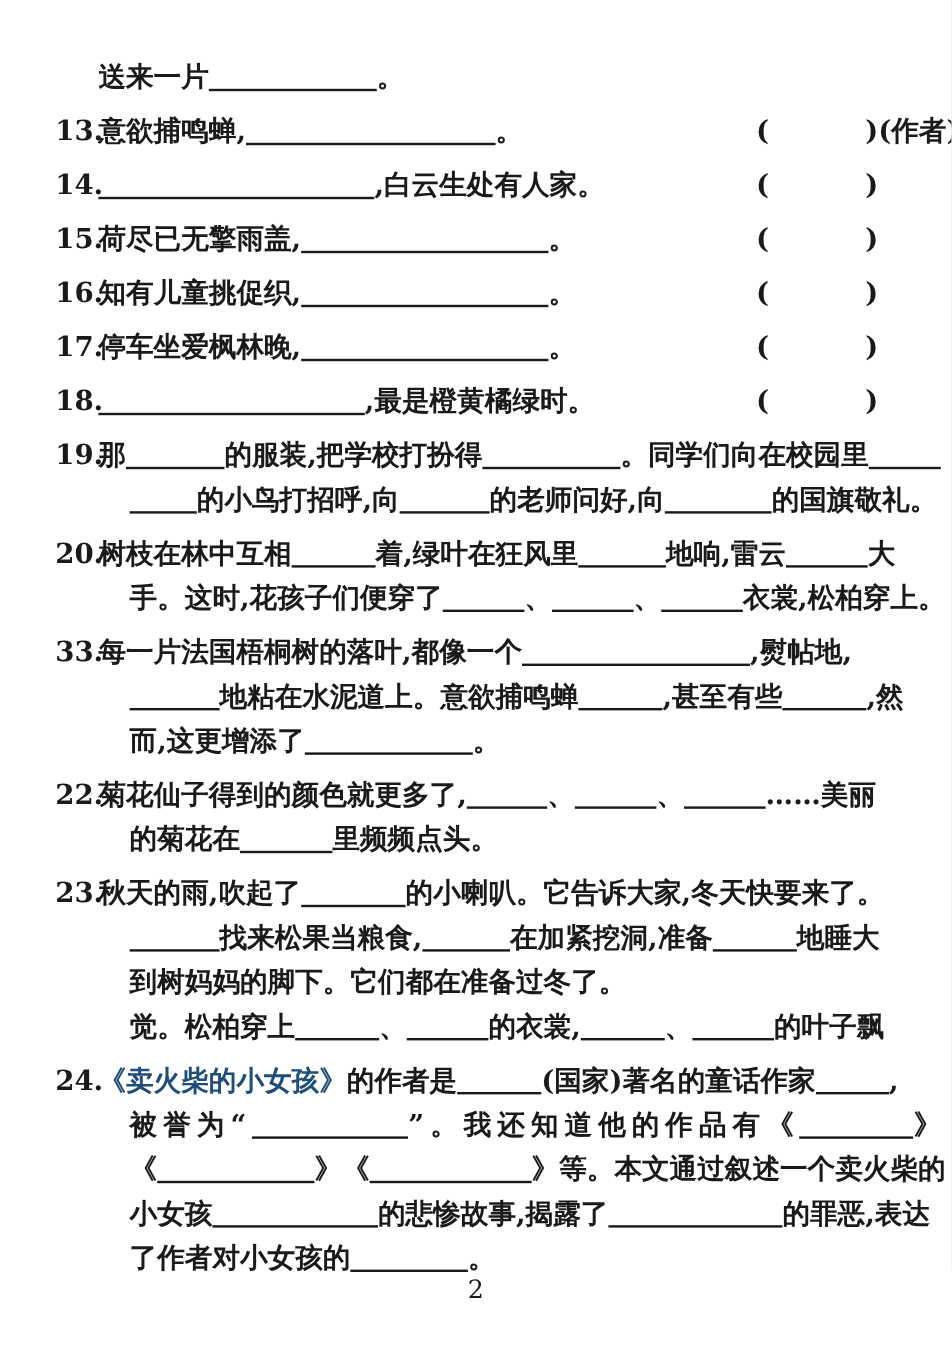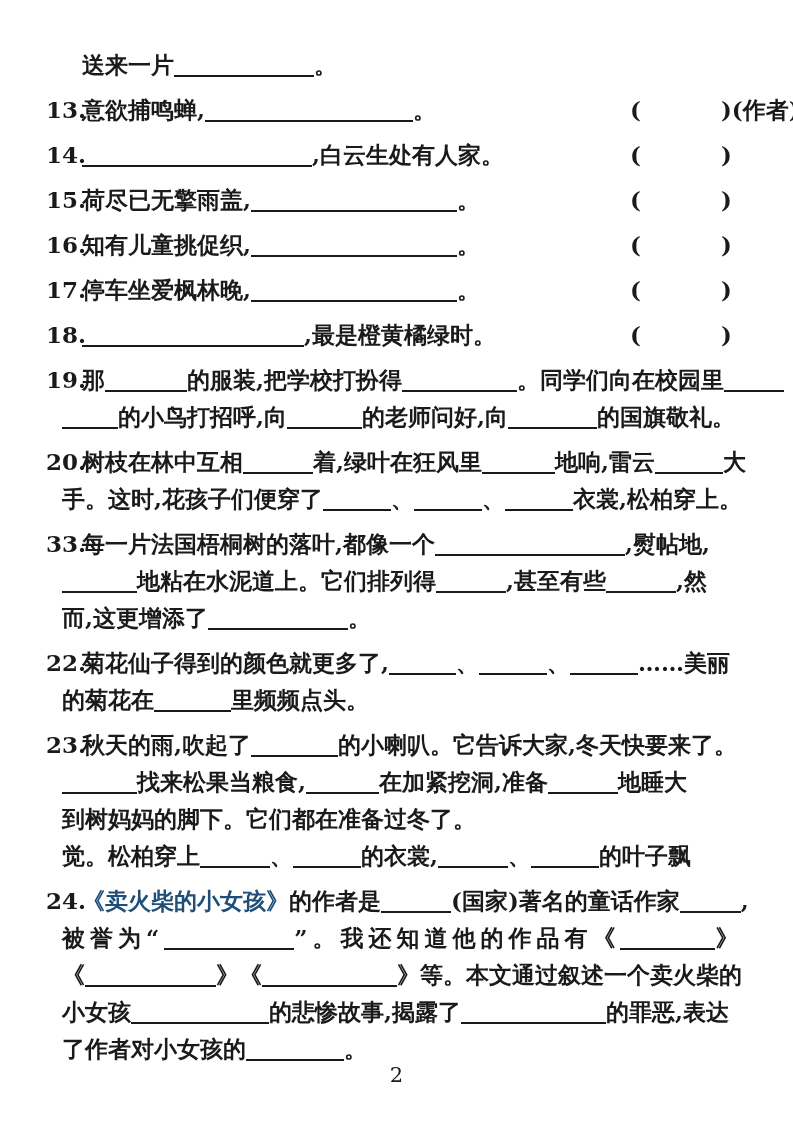--- a/index.html
+++ b/index.html
@@ -14,21 +14,21 @@
     font-weight: 700;
     font-size: 23px;
     color: var(--ink, #1a1a1a);
   }
   .body { padding-top: 46px; }
   .item { margin-bottom: 8px; }
   .line {
     position: relative;
     height: 37px;
     line-height: 37px;
-    padding-left: 62px;
+    padding-left: 108px;
     white-space: nowrap;
   }
   .line.first { padding-left: 46px; }
   .num { display: inline-block; width: 36px; }
   .blank {
     display: inline-block;
     height: 24px;
     border-bottom: 2px solid var(--ink, #1a1a1a);
     margin-bottom: -4px;
   }
@@ -79,21 +79,21 @@
       <div class="item">
         <div class="line first"><span class="num">19.</span><span class="txt">那</span><span class="blank" style="width: 82px;"></span><span class="txt">的服装,把学校打扮得</span><span class="blank" style="width: 115px;"></span><span class="txt">。同学们向在校园里</span><span class="blank" style="width: 60px;"></span></div>
         <div class="line"><span class="blank" style="width: 56px;"></span><span class="txt">的小鸟打招呼,向</span><span class="blank" style="width: 75px;"></span><span class="txt">的老师问好,向</span><span class="blank" style="width: 89px;"></span><span class="txt">的国旗敬礼。</span></div>
       </div>
       <div class="item">
         <div class="line first"><span class="num">20.</span><span class="txt">树枝在林中互相</span><span class="blank" style="width: 70px;"></span><span class="txt">着,绿叶在狂风里</span><span class="blank" style="width: 73px;"></span><span class="txt">地响,雷云</span><span class="blank" style="width: 68px;"></span><span class="txt">大</span></div>
         <div class="line"><span class="txt">手。这时,花孩子们便穿了</span><span class="blank" style="width: 68px;"></span><span class="txt">、</span><span class="blank" style="width: 68px;"></span><span class="txt">、</span><span class="blank" style="width: 68px;"></span><span class="txt">衣裳,松柏穿上。</span></div>
       </div>
       <div class="item">
         <div class="line first"><span class="num">33.</span><span class="txt">每一片法国梧桐树的落叶,都像一个</span><span class="blank" style="width: 190px;"></span><span class="txt">,熨帖地,</span></div>
-        <div class="line"><span class="blank" style="width: 75px;"></span><span class="txt">地粘在水泥道上。它们排列得</span><span class="blank" style="width: 70px;"></span><span class="txt">,甚至有些</span><span class="blank" style="width: 70px;"></span><span class="txt">,然</span></div>
+        <div class="line"><span class="blank" style="width: 75px;"></span><span class="txt">地粘在水泥道上。意欲捕鸣蝉</span><span class="blank" style="width: 70px;"></span><span class="txt">,甚至有些</span><span class="blank" style="width: 70px;"></span><span class="txt">,然</span></div>
         <div class="line"><span class="txt">而,这更增添了</span><span class="blank" style="width: 140px;"></span><span class="txt">。</span></div>
       </div>
       <div class="item">
         <div class="line first"><span class="num">22.</span><span class="txt">菊花仙子得到的颜色就更多了,</span><span class="blank" style="width: 67px;"></span><span class="txt">、</span><span class="blank" style="width: 68px;"></span><span class="txt">、</span><span class="blank" style="width: 68px;"></span><span class="txt">……美丽</span></div>
         <div class="line"><span class="txt">的菊花在</span><span class="blank" style="width: 77px;"></span><span class="txt">里频频点头。</span></div>
       </div>
       <div class="item">
         <div class="line first"><span class="num">23.</span><span class="txt">秋天的雨,吹起了</span><span class="blank" style="width: 87px;"></span><span class="txt">的小喇叭。它告诉大家,冬天快要来了。</span></div>
         <div class="line"><span class="blank" style="width: 75px;"></span><span class="txt">找来松果当粮食,</span><span class="blank" style="width: 73px;"></span><span class="txt">在加紧挖洞,准备</span><span class="blank" style="width: 70px;"></span><span class="txt">地睡大</span></div>
         <div class="line"><span class="txt">到树妈妈的脚下。它们都在准备过冬了。</span></div>

